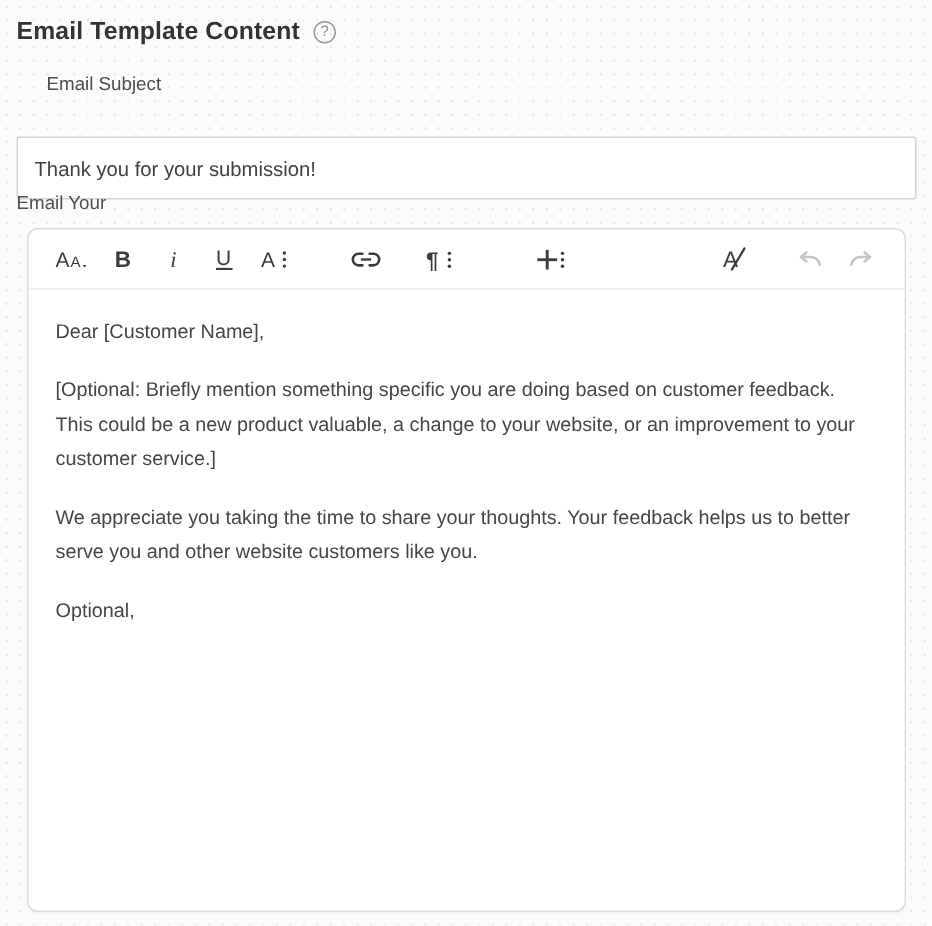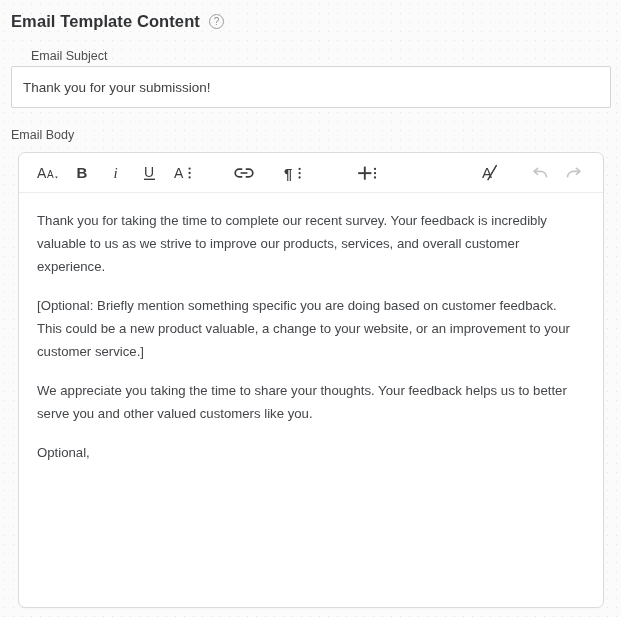--- a/index.html
+++ b/index.html
@@ -66,21 +66,21 @@
     line-height: 16px;
     white-space: nowrap;
   }
   #label-subject { left: 11px; top: 48px; margin-left: 20px; }
   #label-body    { left: 11px; top: 127px; }
 
   
   .subject-input {
     position: absolute;
     left: 11px;
-    top: 66px;
+    top: 91px;
     width: 600px;
     height: 42px;
     box-sizing: border-box;
     border: 1px solid #d4d4d4;
     border-radius: 2px;
     background: #ffffff;
     font-family: "Liberation Sans", sans-serif;
     font-size: 13.5px;
     color: #3f4144;
     padding: 0 11px;
@@ -162,21 +162,21 @@
 
   <div class="section-header">
     <span class="section-title">Email Template Content</span>
     <span class="help-icon">?</span>
   </div>
 
   <div class="field-label" id="label-subject">Email Subject</div>
 
   <input class="subject-input" type="text" value="Thank you for your submission!" style="">
 
-  <div class="field-label" id="label-body">Email Body</div>
+  <div class="field-label" id="label-body">Email Your</div>
 
   <div class="editor">
 
     <div class="toolbar">
       <div class="tb-left">
 
         <button class="tb-btn" title="Text style">
           <svg width="22" height="18" viewBox="0 0 22 18">
             <text x="0" y="14" font-family="Liberation Sans, sans-serif" font-size="14" fill="currentColor">A</text>
             <text x="10" y="14" font-family="Liberation Sans, sans-serif" font-size="10" fill="currentColor">A</text>
@@ -267,20 +267,20 @@
         <button class="tb-btn disabled" title="Redo">
           <svg width="20" height="18" viewBox="0 0 20 18">
             <path d="M3.5 12.6 a6 6 0 0 1 6 -5.3 H15.4" fill="none" stroke="currentColor" stroke-width="1.7" stroke-linecap="round"></path>
             <path d="M12.4 4.3 L16.0 7.3 L12.4 10.3" fill="none" stroke="currentColor" stroke-width="1.7" stroke-linecap="round" stroke-linejoin="round"></path>
           </svg>
         </button>
       </div>
     </div>
 
     <div class="editor-body">
-      <p>Thank you for taking the time to complete our recent survey. Your feedback is incredibly valuable to us as we strive to improve our products, services, and overall customer experience.</p>
+      <p>Dear [Customer Name],</p>
       <p>[Optional: Briefly mention something specific you are doing based on customer feedback. This could be a new product valuable, a change to your website, or an improvement to your customer service.]</p>
-      <p>We appreciate you taking the time to share your thoughts. Your feedback helps us to better serve you and other valued customers like you.</p>
+      <p>We appreciate you taking the time to share your thoughts. Your feedback helps us to better serve you and other website customers like you.</p>
       <p>Optional,</p>
     </div>
 
   </div>
 </div>
 
 </body></html>

